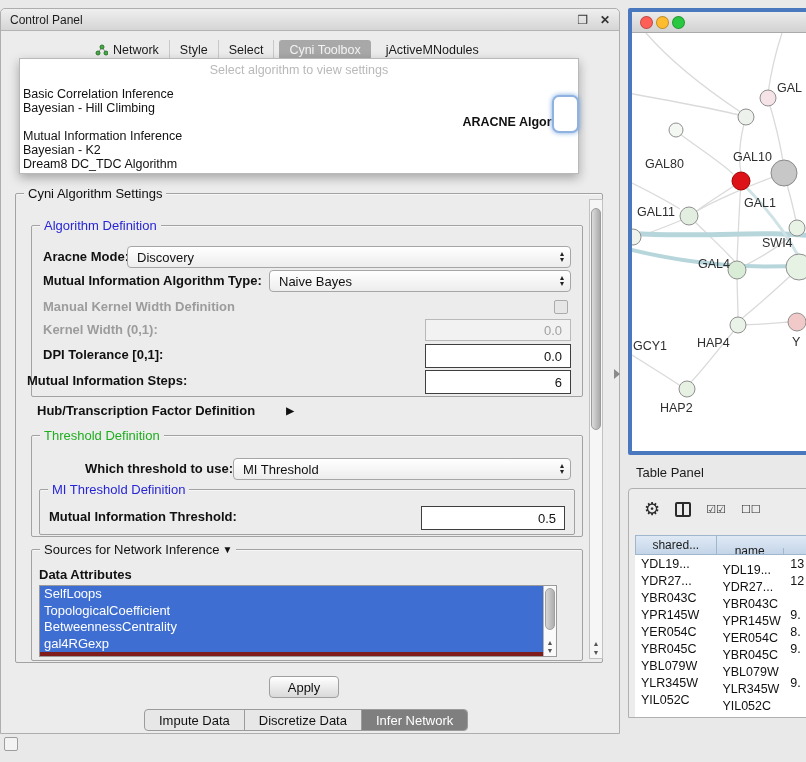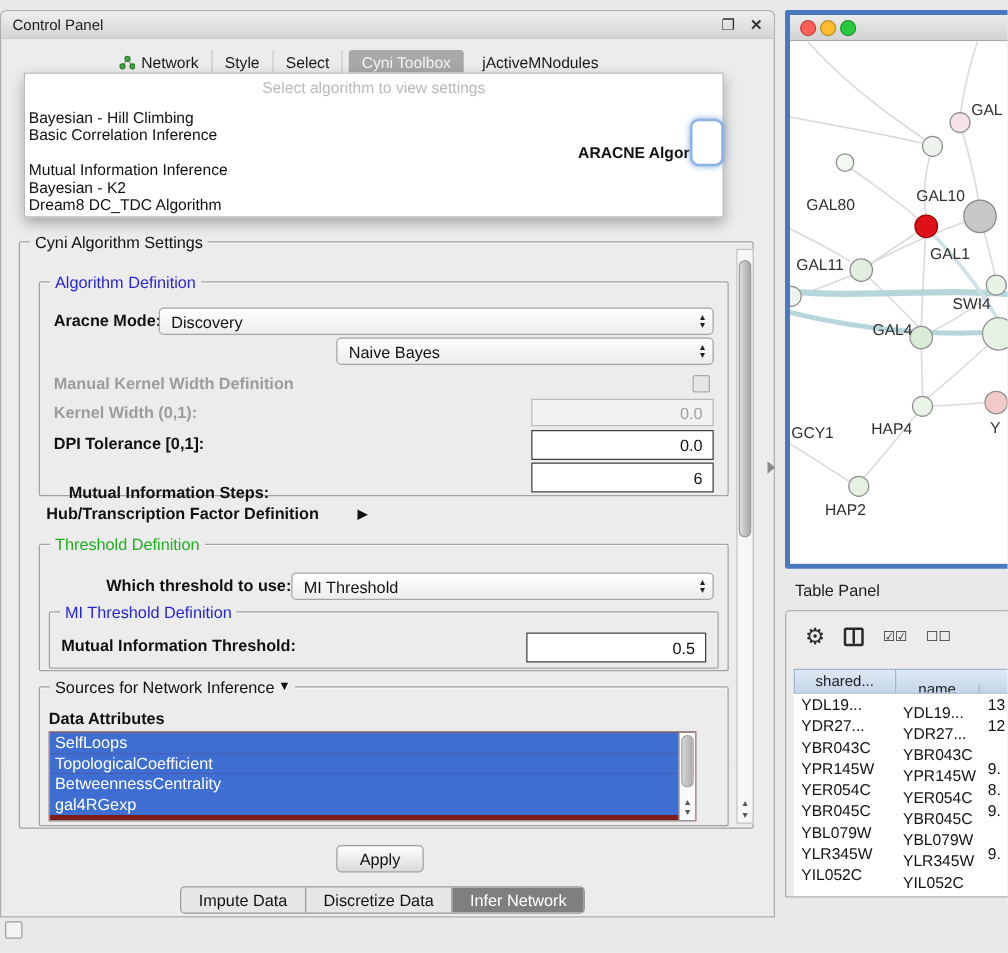--- a/index.html
+++ b/index.html
@@ -178,20 +178,21 @@
 
   <span class="lbl" style="left:42px; top:240px;">Aracne Mode:</span>
   <div class="combo" style="left:126px; top:237px; width:444px;">
     <span class="cval">Discovery</span>
     <span class="carrows">
         <i>▴</i>
         <i>▾</i>
       </span>
   </div>
 
+  <span class="lbl" style="left:42px; top:264px;">Mutual Information Algorithm Type:</span>
   <div class="combo" style="left:268px; top:261px; width:302px;">
     <span class="cval">Naive Bayes</span>
     <span class="carrows">
         <i>▴</i>
         <i>▾</i>
       </span>
   </div>
 
   <span class="lbl dim" style="left:42px; top:290px;">Manual Kernel Width Definition</span>
   <span class="checkbox" style="left:553px; top:291px;"></span>
@@ -199,21 +200,21 @@
   <span class="lbl dim" style="left:42px; top:313px;">Kernel Width (0,1):</span>
   <div class="field dim" style="left:424px; top:310px; width:146px;">
     <span>0.0</span>
   </div>
 
   <span class="lbl" style="left:42px; top:338px;">DPI Tolerance [0,1]:</span>
   <div class="field" style="left:424px; top:335px; width:146px;">
     <span>0.0</span>
   </div>
 
-  <span class="lbl" style="left:54px; top:364px;margin-top:13px;">Mutual Information Steps:</span>
+  <span class="lbl" style="left:26px; top:364px;">Mutual Information Steps:</span>
   <div class="field" style="left:424px; top:361px; width:146px;">
     <span>6</span>
   </div>
 
   <div class="expander" style="left:36px; top:394px;gap:31px;">
     <span>Hub/Transcription Factor Definition</span>
     <span class="tri">▶</span>
   </div>
 
   <div class="groupbox" style="left:30px; top:426px; width:552px; height:102px;">
@@ -280,22 +281,22 @@
     <div class="segment">
         <span>Discretize Data</span>
       </div>
     <div class="segment selected">
         <span>Infer Network</span>
       </div>
   </div>
 
   <div class="popup">
     <div class="placeholder">Select algorithm to view settings</div>
+    <div class="item">Basic Correlation Inference</div>
     <div class="item">Bayesian - Hill Climbing</div>
-    <div class="item">Basic Correlation Inference</div>
     <div class="item selected">ARACNE Algorithm</div>
     <div class="item">Mutual Information Inference</div>
     <div class="item">Bayesian - K2</div>
     <div class="item">Dream8 DC_TDC Algorithm</div>
   </div>
   <div class="combo-fragment"></div>
 
 </div>
 
 <div id="network-window">

